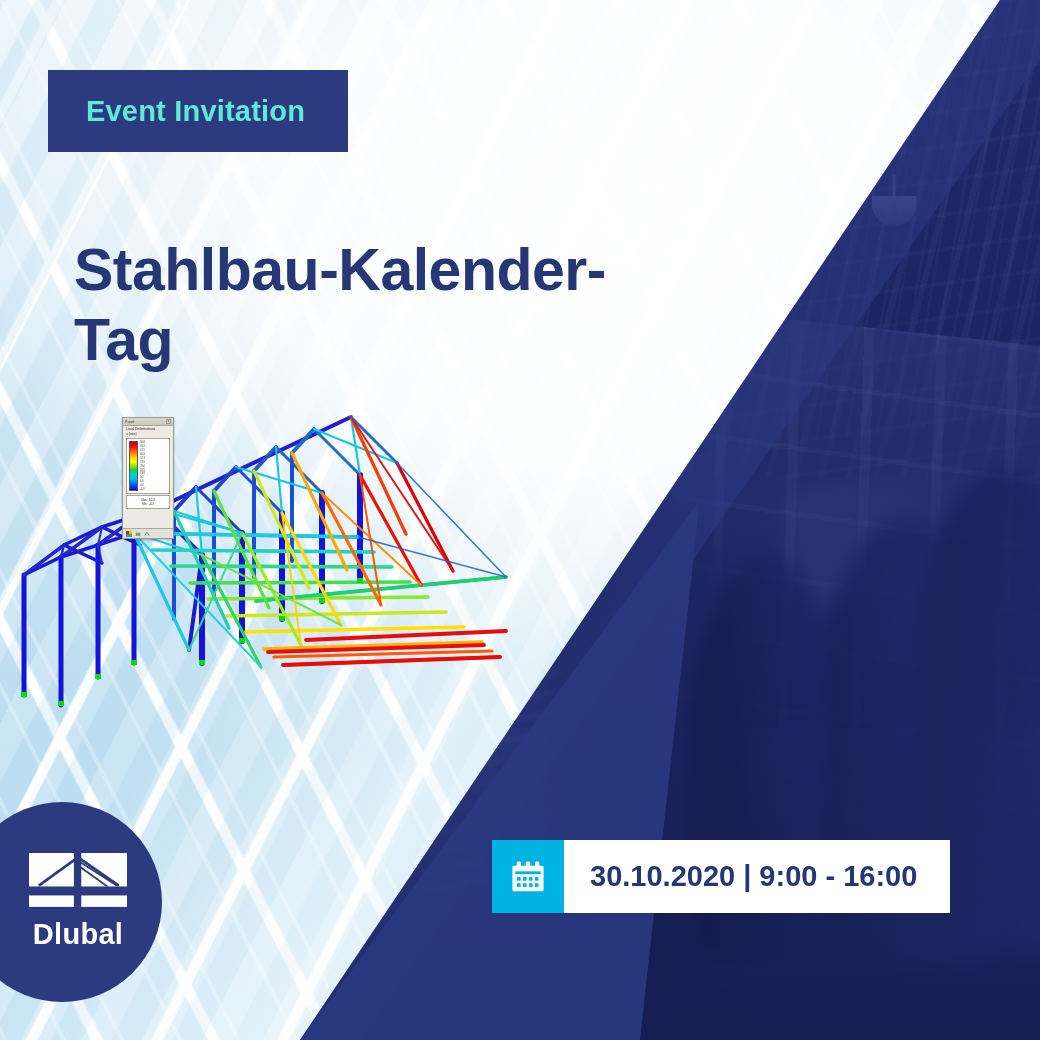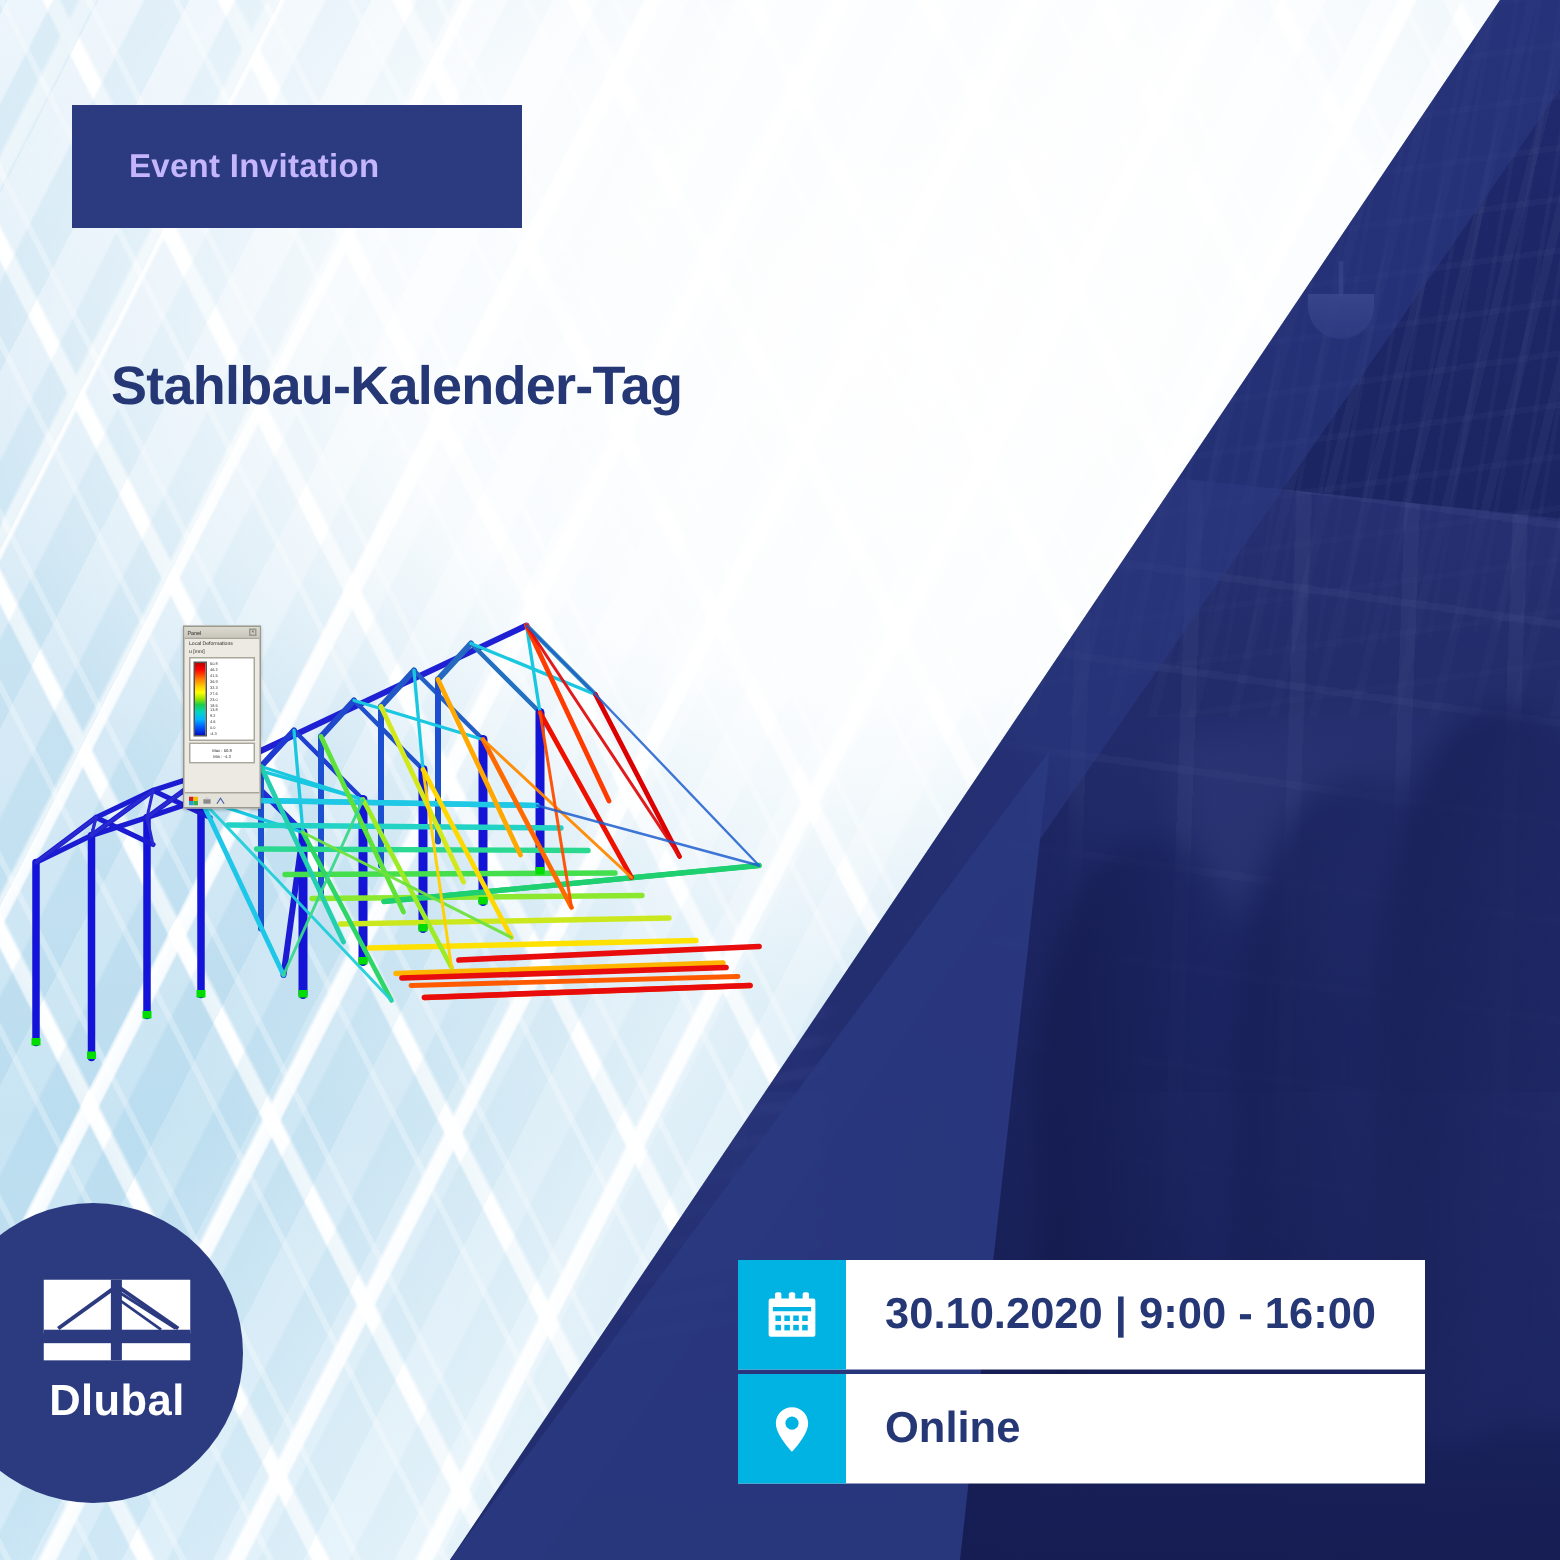--- a/index.html
+++ b/index.html
@@ -151,26 +151,26 @@
     height:14px; display:flex; flex-direction:column; justify-content:center;
     align-items:center; font-size:2.8px; line-height:1.5; }
   .panel-tools{ position:absolute; left:0; right:0; bottom:0; height:10px;
     border-top:1px solid #a9a79b; display:flex; align-items:center; gap:3px; padding:0 3px;
     background:#e4e2d8; }
   .tool-ic{ width:6px; height:6px; }
 
   
   .badge{ position:absolute; left:48px; top:70px; width:300px; height:82px;
     background:#2c3b80; display:flex; align-items:center; }
-  .badge span{ color:#c4b5fd; font-size:22px; font-weight:bold; letter-spacing:.2px;
+  .badge span{ color:#5eead4; font-size:29px; font-weight:bold; letter-spacing:.2px;
     padding-left:38px; }
 
   
   .title{ position:absolute; left:74px; top:236px; width:600px;
-    color:#253875; font-size:36px; font-weight:bold; line-height:1.18;
+    color:#253875; font-size:59px; font-weight:bold; line-height:1.18;
     letter-spacing:-.5px; }
   .title .l2{ display:block; }
 
   
   .logo{ position:absolute; left:-38px; bottom:38px; width:200px; height:200px;
     border-radius:50%; background:#2c3b80; display:flex; flex-direction:column;
     align-items:center; justify-content:center; padding-left:32px; }
   .logo-mark{ width:98px; }
   .logo-text{ color:#fff; font-size:29px; font-weight:bold; margin-top:5px;
     letter-spacing:.3px; }
@@ -449,24 +449,15 @@
               <rect x="16.8" y="12" width="2.6" height="2.6"></rect>
             <rect x="4.2" y="16.4" width="2.6" height="2.6"></rect>
               <rect x="8.4" y="16.4" width="2.6" height="2.6"></rect>
             <rect x="12.6" y="16.4" width="2.6" height="2.6"></rect>
               <rect x="16.8" y="16.4" width="2.6" height="2.6"></rect>
           </g>
         </svg>
       </div>
       <div class="info-tx">30.10.2020 | 9:00 - 16:00</div>
     </div>
-    <div class="info-row loc">
-      <div class="info-ic">
-        <svg viewBox="0 0 24 24">
-          <path d="M12 1.5c-4.2 0-7.6 3.4-7.6 7.6 0 5.7 7.6 13.4 7.6 13.4s7.6-7.7 7.6-13.4c0-4.2-3.4-7.6-7.6-7.6z"></path>
-          <circle cx="12" cy="9" r="3.1" fill="#00b3e3"></circle>
-        </svg>
-      </div>
-      <div class="info-tx">Online</div>
-    </div>
   </div>
 
 </div>
 
 </body></html>

